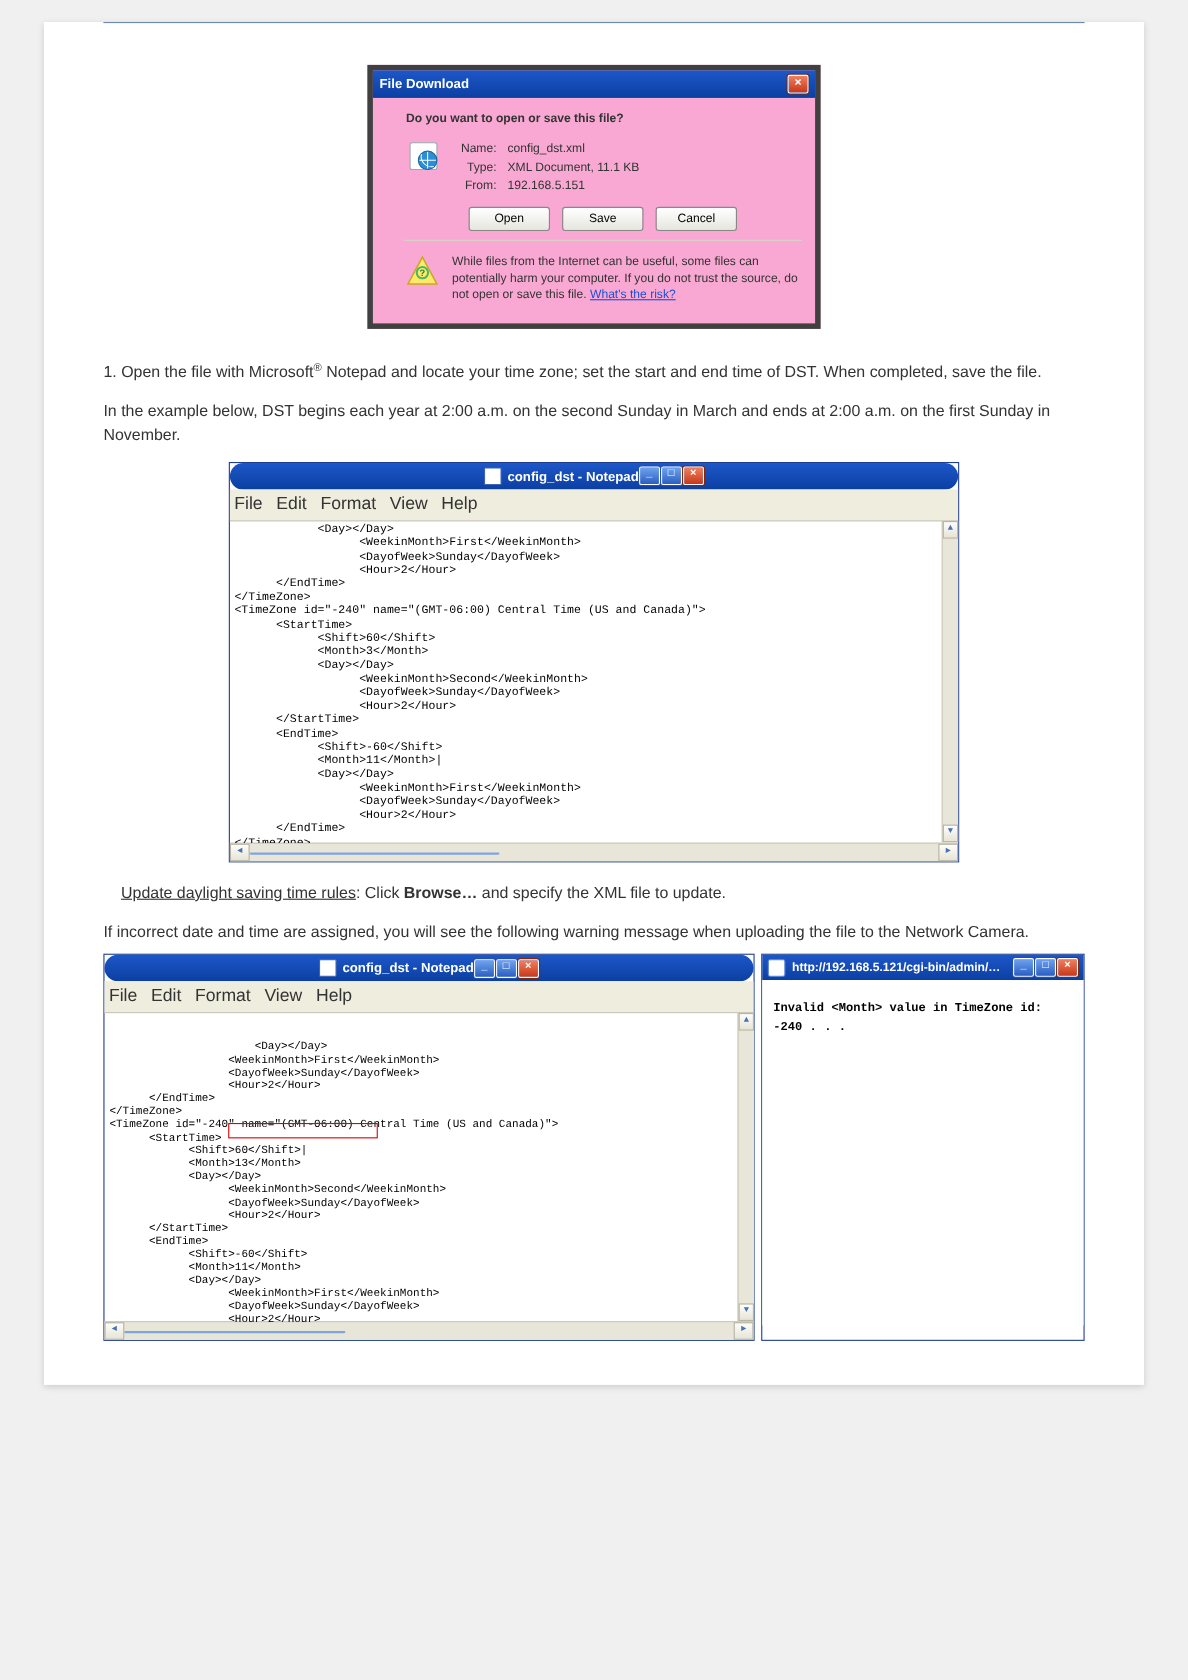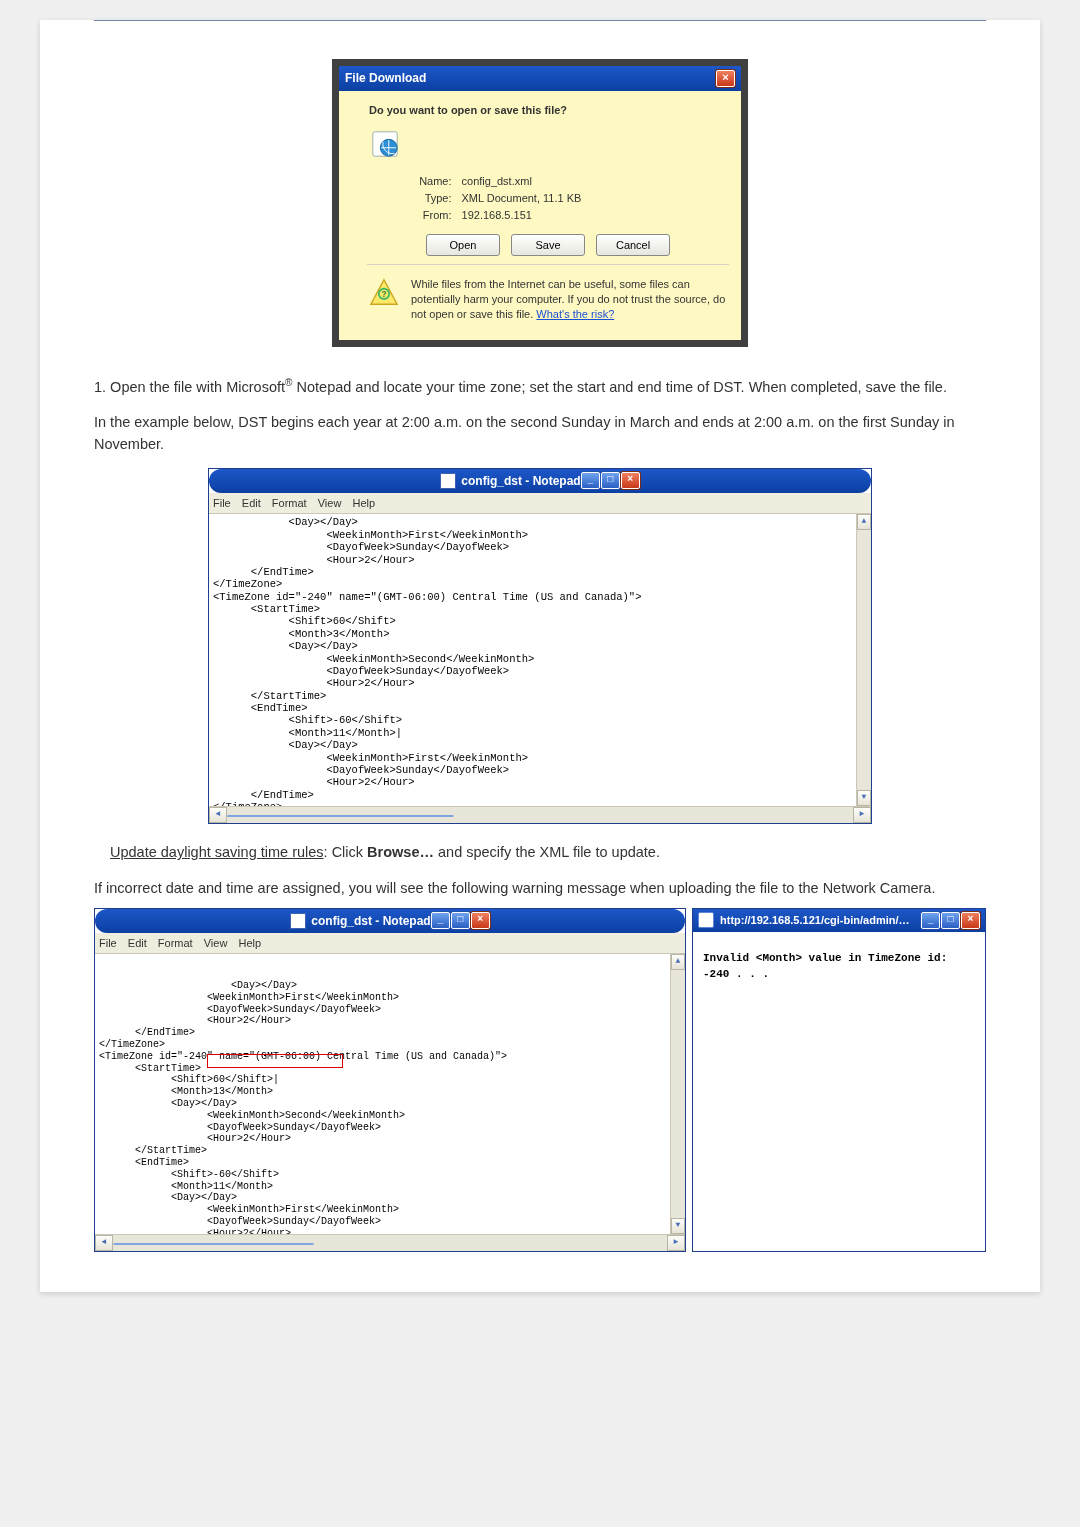--- a/index.html
+++ b/index.html
@@ -31,24 +31,24 @@
   font-size: 14.5px;
   color: #333;
   line-height: 1.5;
 }
 .top-rule { border-top: 1.5px solid #6c88a8; margin: 14px 54px 0 54px; }
 
 
 .dialog {
   width: 402px;
   margin: 36px auto 10px auto;
-  border: 7px solid #404040;
+  border: 5px solid #404040;
   font-family: Tahoma, sans-serif;
   font-size: 11px;
-  background: #fef9c3;
+  background: #f9a8d4;
   line-height: 1.35;
 }
 .dlg-title {
   background: linear-gradient(#1d57c8, #0b3fa2);
   color: #fff;
   font-weight: bold;
   font-size: 12px;
   padding: 4px 6px;
   display: flex;
   justify-content: space-between;
@@ -62,21 +62,21 @@
   color: #fff;
   font-weight: bold;
   text-align: center;
   line-height: 13px;
   border-radius: 2px;
   font-size: 11px;
   box-shadow: 0 0 0 1px #7a2a10;
 }
 .dlg-body { padding: 12px 14px 14px 30px; }
 .dlg-question { font-weight: bold; margin-bottom: 10px; font-size: 11px; }
-.dlg-info { display: flex; gap: 12px; margin-bottom: 8px; flex-direction: column; }
+.dlg-info { display: flex; gap: 12px; margin-bottom: 8px; }
 .globe-icon {
   width: 32px; height: 32px;
   display: flex; align-items: center; justify-content: center;
   flex-shrink: 0;
 }
 .globe-icon svg { width: 30px; height: 30px; }
 .info-table td { padding: 0 4px; vertical-align: top; }
 .info-table .k { text-align: right; }
 .dlg-buttons { text-align: center; margin: 10px 0 6px 0; }
 .win-btn {
@@ -133,21 +133,21 @@
   color: #fff;
   font-size: 10px;
   text-align: center;
   line-height: 12px;
   box-shadow: 0 0 0 1px #2350a8;
 }
 .np-winbtn.red { background: linear-gradient(#f08060, #c83818); box-shadow: 0 0 0 1px #7a2a10; }
 .np-menubar {
   background: #efedde;
   font-family: Tahoma, sans-serif;
-  font-size: 11px;
+  font-size: 16px;
   padding: 2px 4px;
   border-bottom: 1px solid #cac7b8;
 }
 .np-menubar span { margin-right: 8px; }
 .np-content {
   padding: 2px 4px 2px 4px;
   white-space: pre;
   line-height: 1.18;
   height: 288px;
   overflow: auto;

